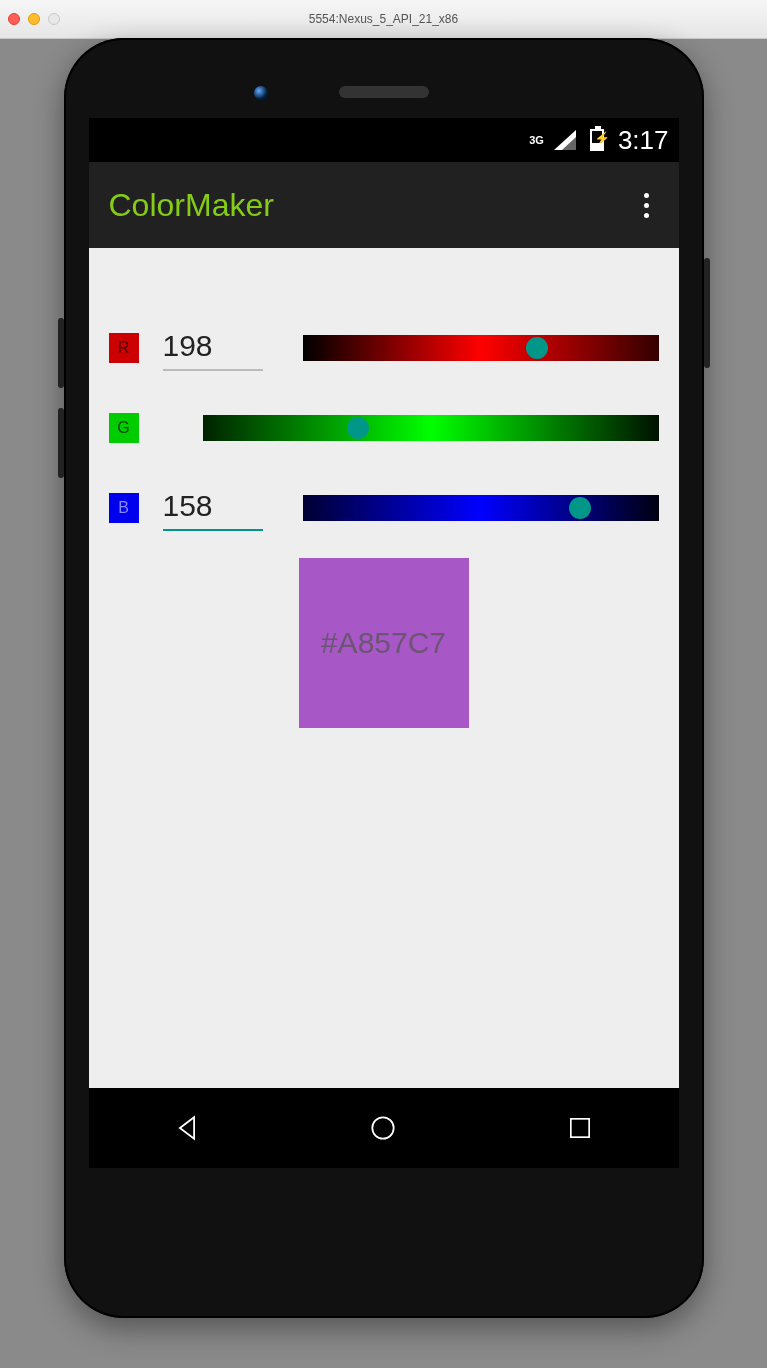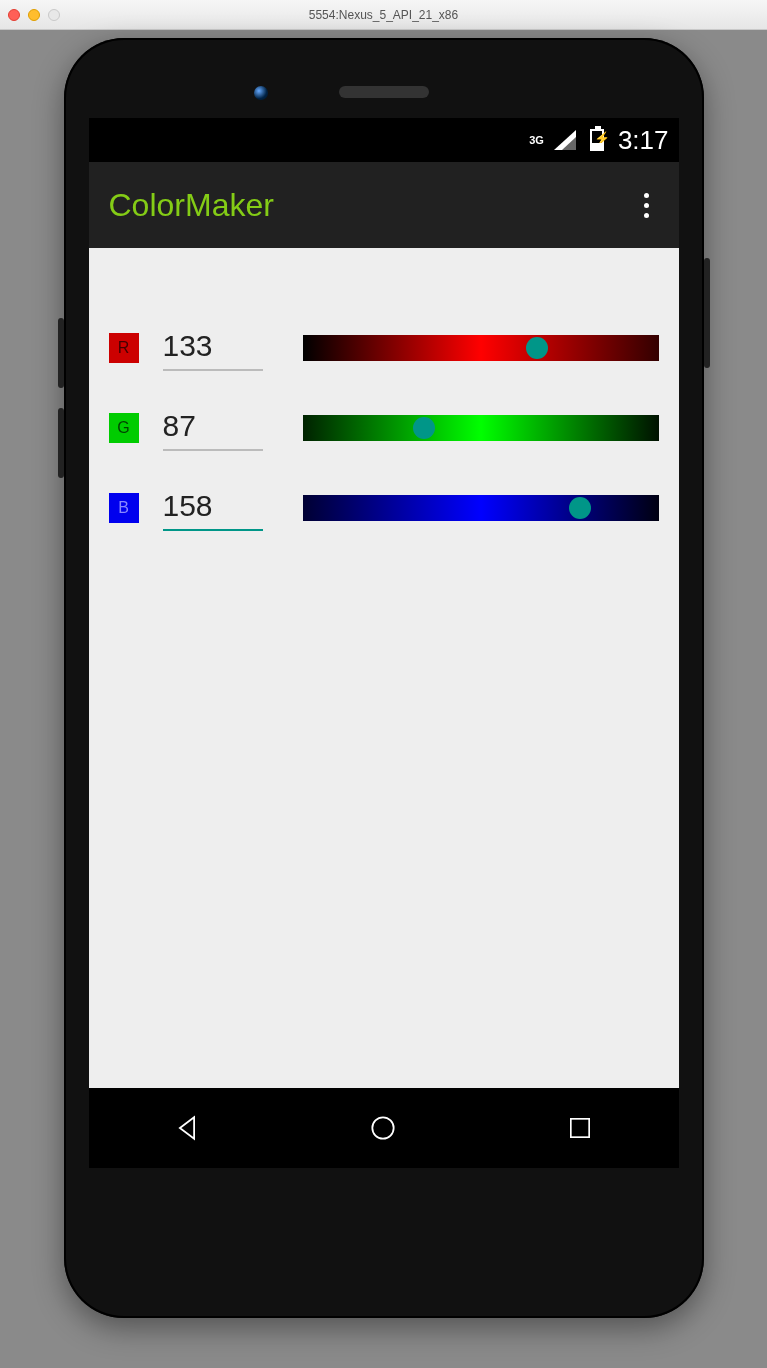--- a/index.html
+++ b/index.html
@@ -7,21 +7,21 @@
     width: 767px;
     height: 1368px;
     background: #8a8a8a;
     font-family: -apple-system, "Helvetica Neue", Arial, sans-serif;
     overflow: hidden;
     position: relative;
   }
 
   
   .mac-titlebar {
-    height: 30px;
+    height: 39px;
     background: linear-gradient(#f6f6f6, #e6e6e6);
     border-bottom: 1px solid #c9c9c9;
     display: flex;
     align-items: center;
     position: relative;
   }
   .traffic-lights { display: flex; gap: 8px; margin-left: 8px; }
   .tl { width: 12px; height: 12px; border-radius: 50%; }
   .tl.red { background:#ff5f57; border:1px solid #e33e32;}
   .tl.yellow { background:#ffbd2e; border:1px solid #e09e00;}
@@ -225,45 +225,49 @@
         <span></span>
           <span></span>
           <span></span>
       </div>
     </div>
 
     <div class="content">
 
       <div class="row">
         <div class="chip r">R</div>
-        <div class="val">133</div>
+        <div class="val">198</div>
         <div class="slider">
           <div class="track r"></div>
           <div class="thumb" style="left:65.9%"></div>
         </div>
       </div>
 
       <div class="row">
         <div class="chip g">G</div>
-        <div class="val">87</div>
         <div class="slider">
           <div class="track g"></div>
           <div class="thumb" style="left:34.1%"></div>
         </div>
       </div>
 
       <div class="row">
         <div class="chip b">B</div>
         <div class="val focused">158</div>
         <div class="slider">
           <div class="track b"></div>
           <div class="thumb" style="left:78%"></div>
         </div>
       </div>
 
+      <div class="swatch-wrap">
+        <div class="swatch" id="swatch" style="background: rgb(168, 87, 199);">
+          <span>#A857C7</span>
+        </div>
+      </div>
 
     </div>
 
     <div class="nav-bar">
       <div class="nav-btn">
         <svg viewBox="0 0 36 36" width="32" height="32">
           <path d="M26 6 L10 18 L26 30 Z"></path>
         </svg>
       </div>
       <div class="nav-btn">

